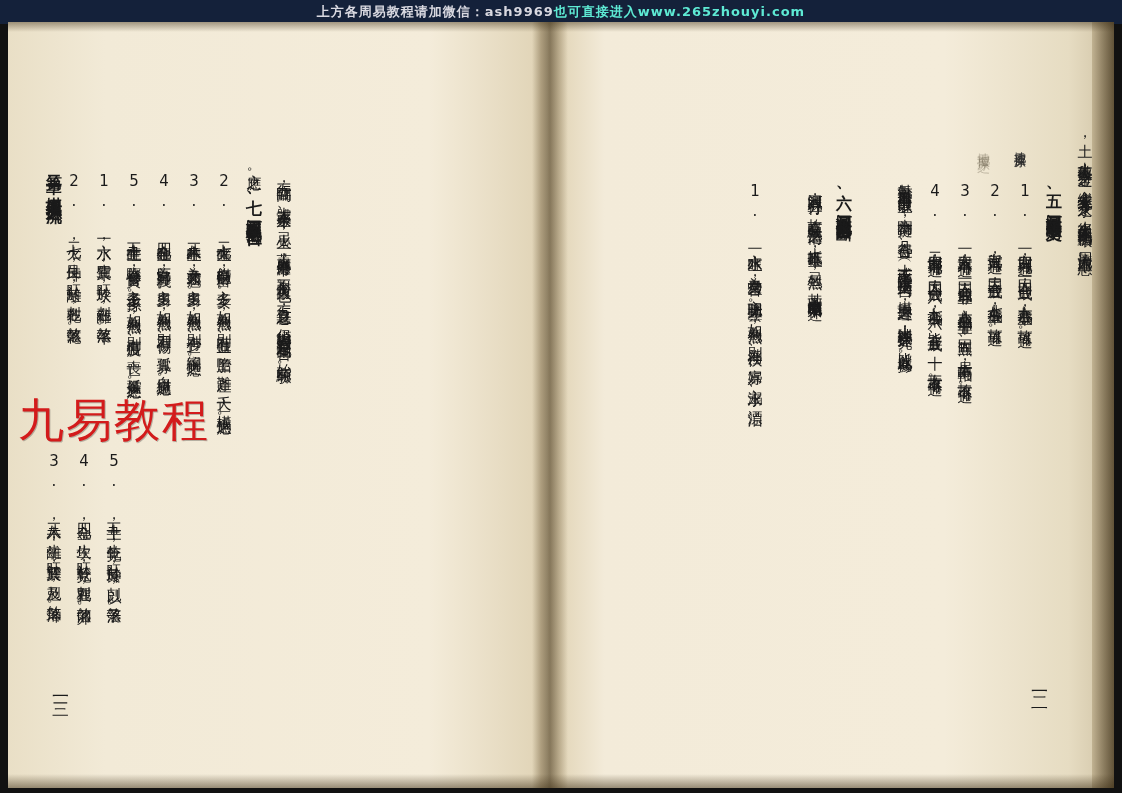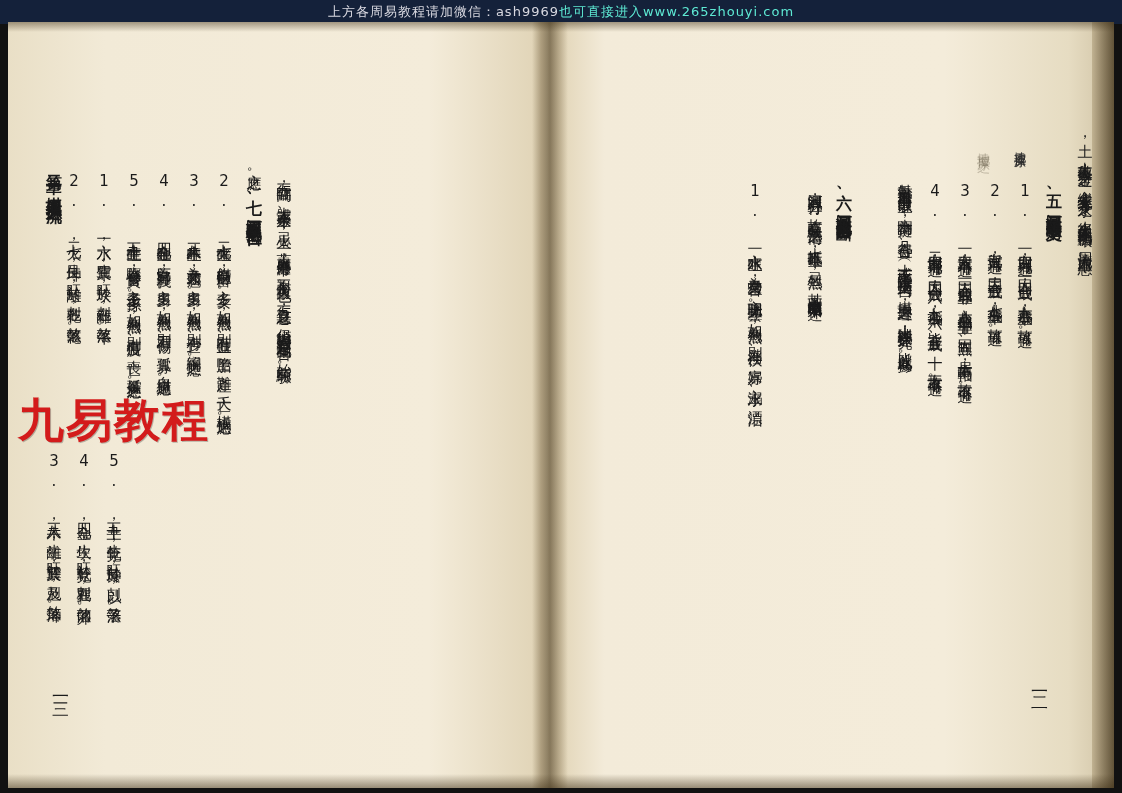--- a/index.html
+++ b/index.html
@@ -8,21 +8,21 @@
     background:#0a0a0a;
     font-family:"DejaVu Sans","Liberation Sans",sans-serif;
   }
   #page{position:relative;width:1122px;height:793px;background:#111;}
 
   
   .banner{
     position:absolute;left:0;top:0;width:1122px;height:24px;
     background:#14213a;color:#d8d8e0;
     font-size:13px;letter-spacing:1px;
-    display:flex;align-items:center;justify-content:center;
+    display:flex;align-items:center;justify-content:center;font-weight:bold;
   }
   .banner span{white-space:nowrap;}
   .banner .url{color:#5eead4;}
 
   
   .book{
     position:absolute;left:8px;top:22px;width:1106px;height:766px;
     background:#efe7d2;
     box-shadow:0 0 6px #000 inset;
   }
@@ -73,21 +73,21 @@
   
   .ghost{
     position:absolute;color:rgba(90,80,60,0.30);font-size:13px;
     writing-mode:vertical-rl;text-orientation:upright;letter-spacing:2px;
   }
 
   
   .watermark{
     position:absolute;left:10px;top:368px;
     font-family:"DejaVu Sans","Liberation Sans",sans-serif;
-    font-size:46px;font-weight:bold;color:#d31b1b;
+    font-size:46px;font-weight:normal;color:#d31b1b;
     letter-spacing:2px;
     text-shadow:1px 1px 0 rgba(0,0,0,0.25);
     white-space:nowrap;
   }
 </style>
 </head>
 <body>
 
 <div id="page">
 

